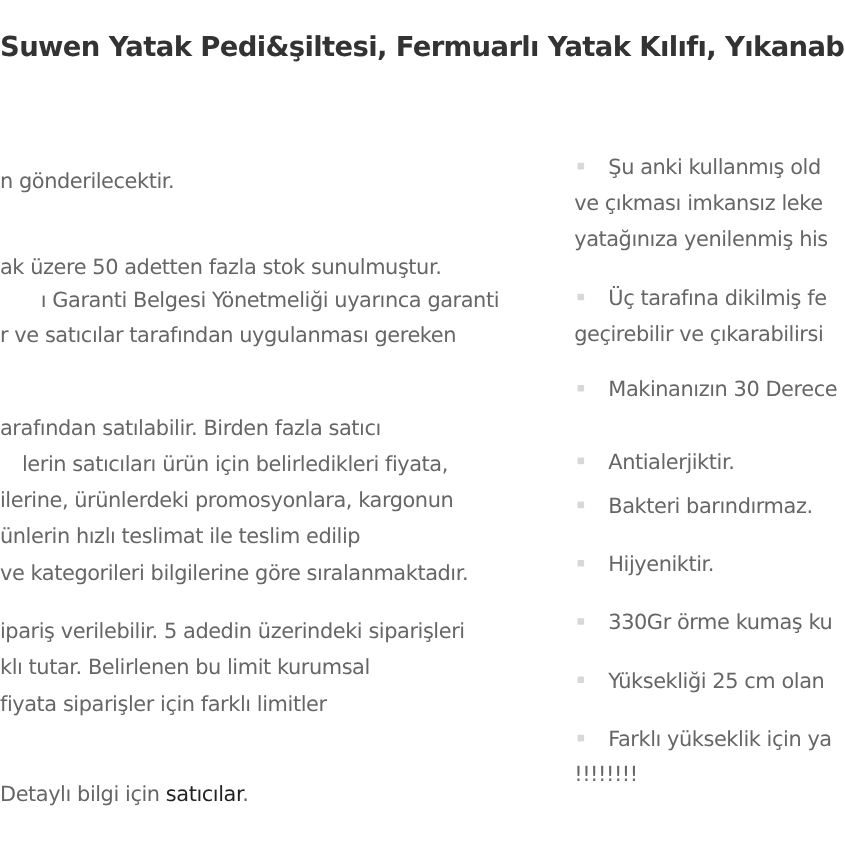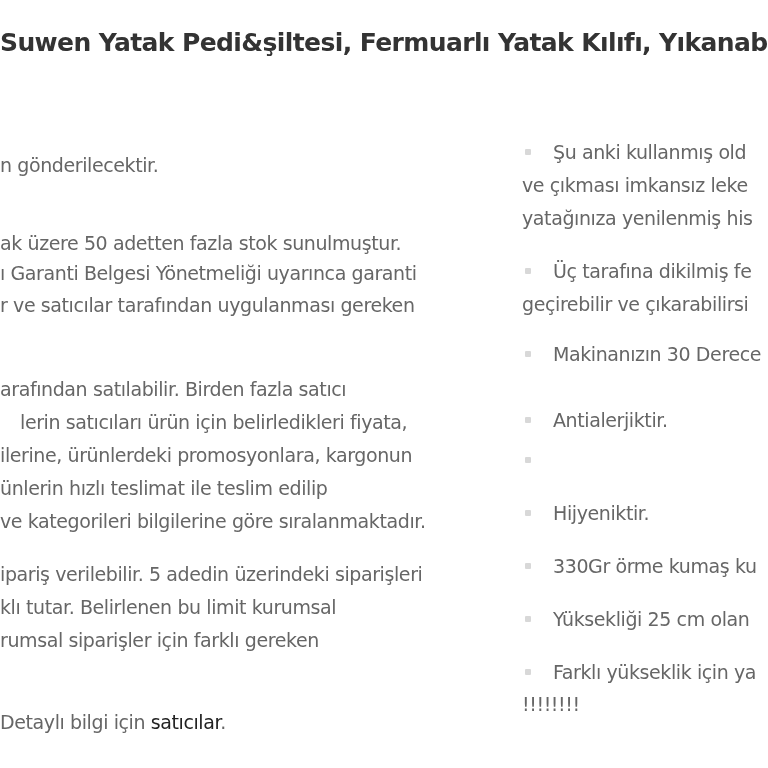--- a/index.html
+++ b/index.html
@@ -81,40 +81,40 @@
 
 <div class="page">
   <h1 class="product-title">Suwen Yatak Pedi&amp;şiltesi, Fermuarlı Yatak Kılıfı, Yıkanabilir</h1>
 
   <div class="left-col" id="left-col">
     <div class="line" style="top:710px;">
       <span>Detaylı bilgi için </span><a class="link">satıcılar</a><span>.</span>
     </div>
   <div class="line" style="top: 153px;">n gönderilecektir.</div>
       <div class="line" style="top: 207px; margin-top: 24px;">ak üzere 50 adetten fazla stok sunulmuştur.</div>
-      <div class="line" style="top: 261px;">ı Garanti Belgesi Yönetmeliği uyarınca garanti</div>
+      <div class="line" style="top: 261px; padding-left: 37px;">ı Garanti Belgesi Yönetmeliği uyarınca garanti</div>
       <div class="line" style="top: 293px;">r ve satıcılar tarafından uygulanması gereken</div>
       <div class="line" style="top: 377px;">arafından satılabilir. Birden fazla satıcı</div>
       <div class="line" style="top: 410px; padding-left: 20px;">lerin satıcıları ürün için belirledikleri fiyata,</div>
       <div class="line" style="top: 443px;">ilerine, ürünlerdeki promosyonlara, kargonun</div>
       <div class="line" style="top: 476px;">ünlerin hızlı teslimat ile teslim edilip</div>
       <div class="line" style="top: 509px;">ve kategorileri bilgilerine göre sıralanmaktadır.</div>
       <div class="line" style="top: 562px;">ipariş verilebilir. 5 adedin üzerindeki siparişleri</div>
       <div class="line" style="top: 595px;">klı tutar. Belirlenen bu limit kurumsal</div>
-      <div class="line" style="top: 628px;">rumsal siparişler için farklı gereken</div>
+      <div class="line" style="top: 628px;">fiyata siparişler için farklı limitler</div>
     </div>
 
   <div class="right-col" id="right-col">
       <div class="r-line" style="top: 140px;"><span class="bullet"></span><span>Şu anki kullanmış old</span></div>
       <div class="r-line" style="top: 173px;"><span>ve çıkması imkansız leke</span></div>
       <div class="r-line" style="top: 206px;"><span>yatağınıza yenilenmiş his</span></div>
       <div class="r-line" style="top: 259px;"><span class="bullet"></span><span>Üç tarafına dikilmiş fe</span></div>
       <div class="r-line" style="top: 292px;"><span>geçirebilir ve çıkarabilirsi</span></div>
       <div class="r-line" style="top: 342px;"><span class="bullet"></span><span>Makinanızın 30 Derece</span></div>
       <div class="r-line" style="top: 408px;"><span class="bullet"></span><span>Antialerjiktir.</span></div>
-      <div class="r-line" style="top: 448px;"><span class="bullet"></span></div>
+      <div class="r-line" style="top: 448px;"><span class="bullet"></span><span>Bakteri barındırmaz.</span></div>
       <div class="r-line" style="top: 501px;"><span class="bullet"></span><span>Hijyeniktir.</span></div>
       <div class="r-line" style="top: 554px;"><span class="bullet"></span><span>330Gr örme kumaş ku</span></div>
       <div class="r-line" style="top: 607px;"><span class="bullet"></span><span>Yüksekliği 25 cm olan</span></div>
       <div class="r-line" style="top: 660px;"><span class="bullet"></span><span>Farklı yükseklik için ya</span></div>
       <div class="r-line" style="top: 692px;"><span>!!!!!!!!</span></div>
     </div>
 </div>
 
 </body></html>

